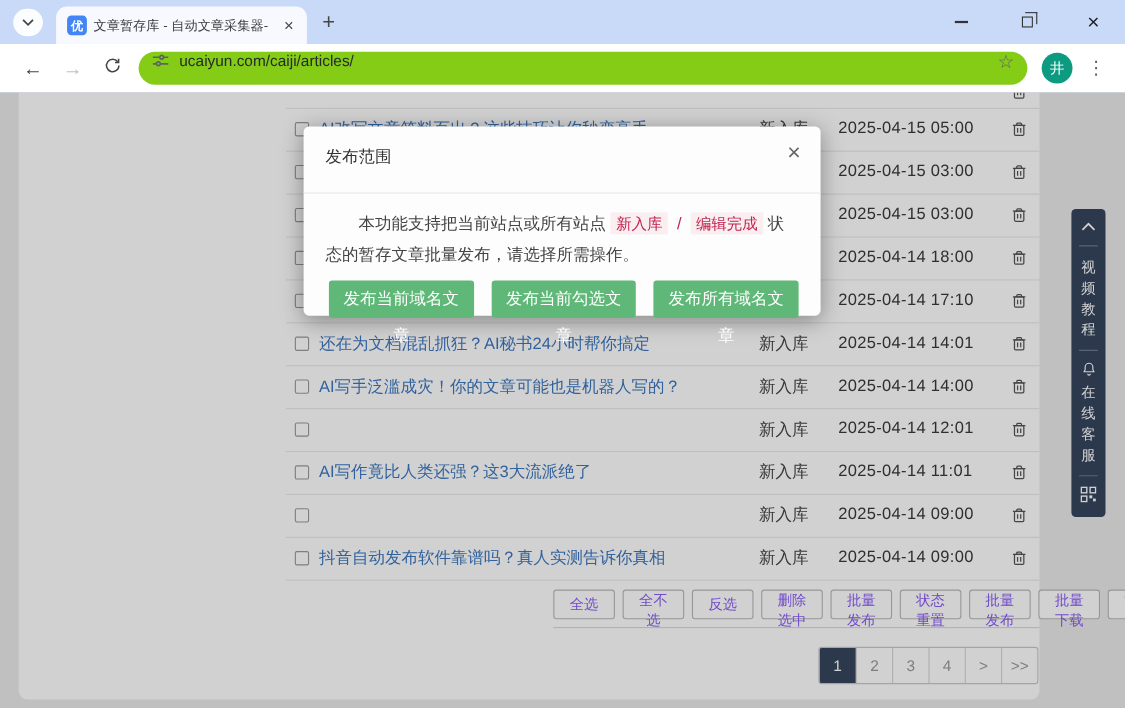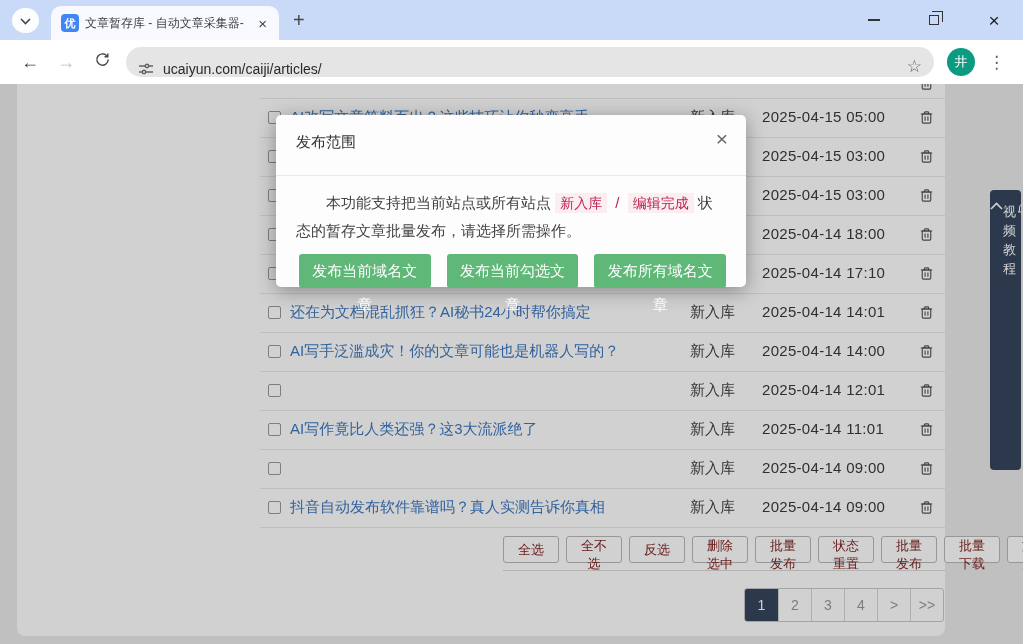--- a/index.html
+++ b/index.html
@@ -18,51 +18,51 @@
   .wc { width:30px; height:26px; display:flex; align-items:center; justify-content:center; cursor:pointer; }
   .wc-min { width:12px; height:2px; background:#333; }
   .wc-restore { width:10px; height:10px; border:1.4px solid #333; position:relative; background:transparent; }
   .wc-restore::before { content:""; position:absolute; left:2px; bottom:2px; width:10px; height:10px; border:1.4px solid #333; border-bottom:none; border-left:none; background:transparent; }
   .wc-close { font-size:19px; color:#222; font-weight:300; line-height:1; }
 
   
   .toolbar { height:44px; background:#fff; display:flex; align-items:center; padding:0 12px; }
   .navic { width:36px; text-align:center; font-size:18px; color:#454545; cursor:pointer; }
   .navic.disabled { color:#bdc1c6; }
-  .omnibox { flex:1; height:30px; margin-left:6px; background:#e5e5e5; border-radius:15px; display:flex; align-items:flex-end; padding:0 12px; }
+  .omnibox { flex:1; height:30px; margin-left:6px; background:#84cc16; border-radius:15px; display:flex; align-items:flex-start; padding:0 12px; }
   .url { font-size:14px; color:#27292d; margin-left:9px; }
   .star { margin-left:auto; font-size:17px; color:#5f6368; cursor:pointer; }
   .avatar { width:28px; height:28px; border-radius:50%; background:#0c9a80; color:#fff; font-size:13px; display:flex; align-items:center; justify-content:center; margin-left:13px; cursor:pointer; flex:0 0 auto; }
   .kebab { font-size:17px; color:#5f6368; margin:0 6px 0 13px; cursor:pointer; }
 
   
   .page { position:relative; height:560px; background:#ebebeb; overflow:hidden; }
   .content { position:absolute; left:17px; right:78px; top:0; bottom:8px; background:#fff; border-radius:0 0 8px 8px; }
   .main { position:absolute; left:243px; top:0; right:0; bottom:0; }
 
   .row { position:relative; height:39px; border-bottom:1px solid #e9e9e9; }
   .row-partial { height:15px; overflow:hidden; }
   .cb { position:absolute; left:8px; top:12px; width:13px; height:13px; border:1px solid #9a9a9a; border-radius:2px; background:#fff; cursor:pointer; }
   .rtitle { position:absolute; left:30px; top:9px; font-size:15px; color:#3e78c0; text-decoration:none; white-space:nowrap; cursor:pointer; }
   .rstatus { position:absolute; left:430px; top:9px; font-size:15px; color:#454545; }
   .rdate { position:absolute; left:502px; top:9px; font-size:15px; color:#3a3a3a; letter-spacing:.3px; }
   .rtrash { position:absolute; left:658px; top:10px; cursor:pointer; line-height:0; }
   .row-partial .rtrash { top:-9px; }
 
   .btnbar { position:absolute; left:243px; top:452px; display:flex; align-items:center; gap:7px; }
-  .tbtn { height:27px; min-width:56px; padding:0 9px; font-size:13px; color:#7f1d1d; background:#fff; border:1px solid #b9b9b9; border-radius:3px; cursor:pointer; font-family:inherit; }
+  .tbtn { height:27px; min-width:56px; padding:0 9px; font-size:13px; color:#8b5cf6; background:#fff; border:1px solid #b9b9b9; border-radius:3px; cursor:pointer; font-family:inherit; }
   .sep { position:absolute; left:243px; right:0; top:486px; border-top:1px solid #d9d9d9; }
 
   .pager { position:absolute; top:504px; right:1px; display:flex; border:1px solid #c9c9c9; border-radius:3px; overflow:hidden; background:#fff; }
   .pg { width:33px; height:32px; line-height:32px; text-align:center; font-size:14px; color:#999; border-left:1px solid #d6d6d6; cursor:pointer; text-decoration:none; }
   .pg:first-child { border-left:none; }
   .pg.active { background:#36465e; color:#fff; }
 
   
-  .floatbar { position:absolute; top:106px; right:2px; width:31px; height:280px; background:#36465e; border-radius:4px; display:flex; flex-direction:row; padding:12px 0 10px; z-index:5; }
+  .floatbar { position:absolute; top:106px; right:18px; width:31px; height:280px; background:#36465e; border-radius:4px; display:flex; flex-direction:column; align-items:center; padding:12px 0 10px; z-index:5; }
   .fb-div { width:17px; border-top:1px solid rgba(255,255,255,.28); margin:9px 0; }
   .vtext { width:14px; font-size:13px; line-height:19px; color:#fff; word-break:break-all; text-align:center; cursor:pointer; }
   .fb-ic { line-height:0; margin-bottom:4px; cursor:pointer; }
 
   
   .dim { position:absolute; left:0; right:0; top:84px; bottom:0; background:rgba(0,0,0,.18); z-index:50; }
   .modal { position:absolute; left:276px; top:115px; width:470px; height:172px; background:#fdfdfd; border-radius:5px; box-shadow:0 4px 20px rgba(0,0,0,.35); z-index:60; }
   .m-head { position:relative; height:61px; border-bottom:1px solid #e8e8e8; }
   .m-title { position:absolute; left:20px; top:18px; font-size:15px; color:#333; }
   .m-close { position:absolute; right:18px; top:13px; font-size:21px; color:#666; font-weight:300; cursor:pointer; line-height:1; }

